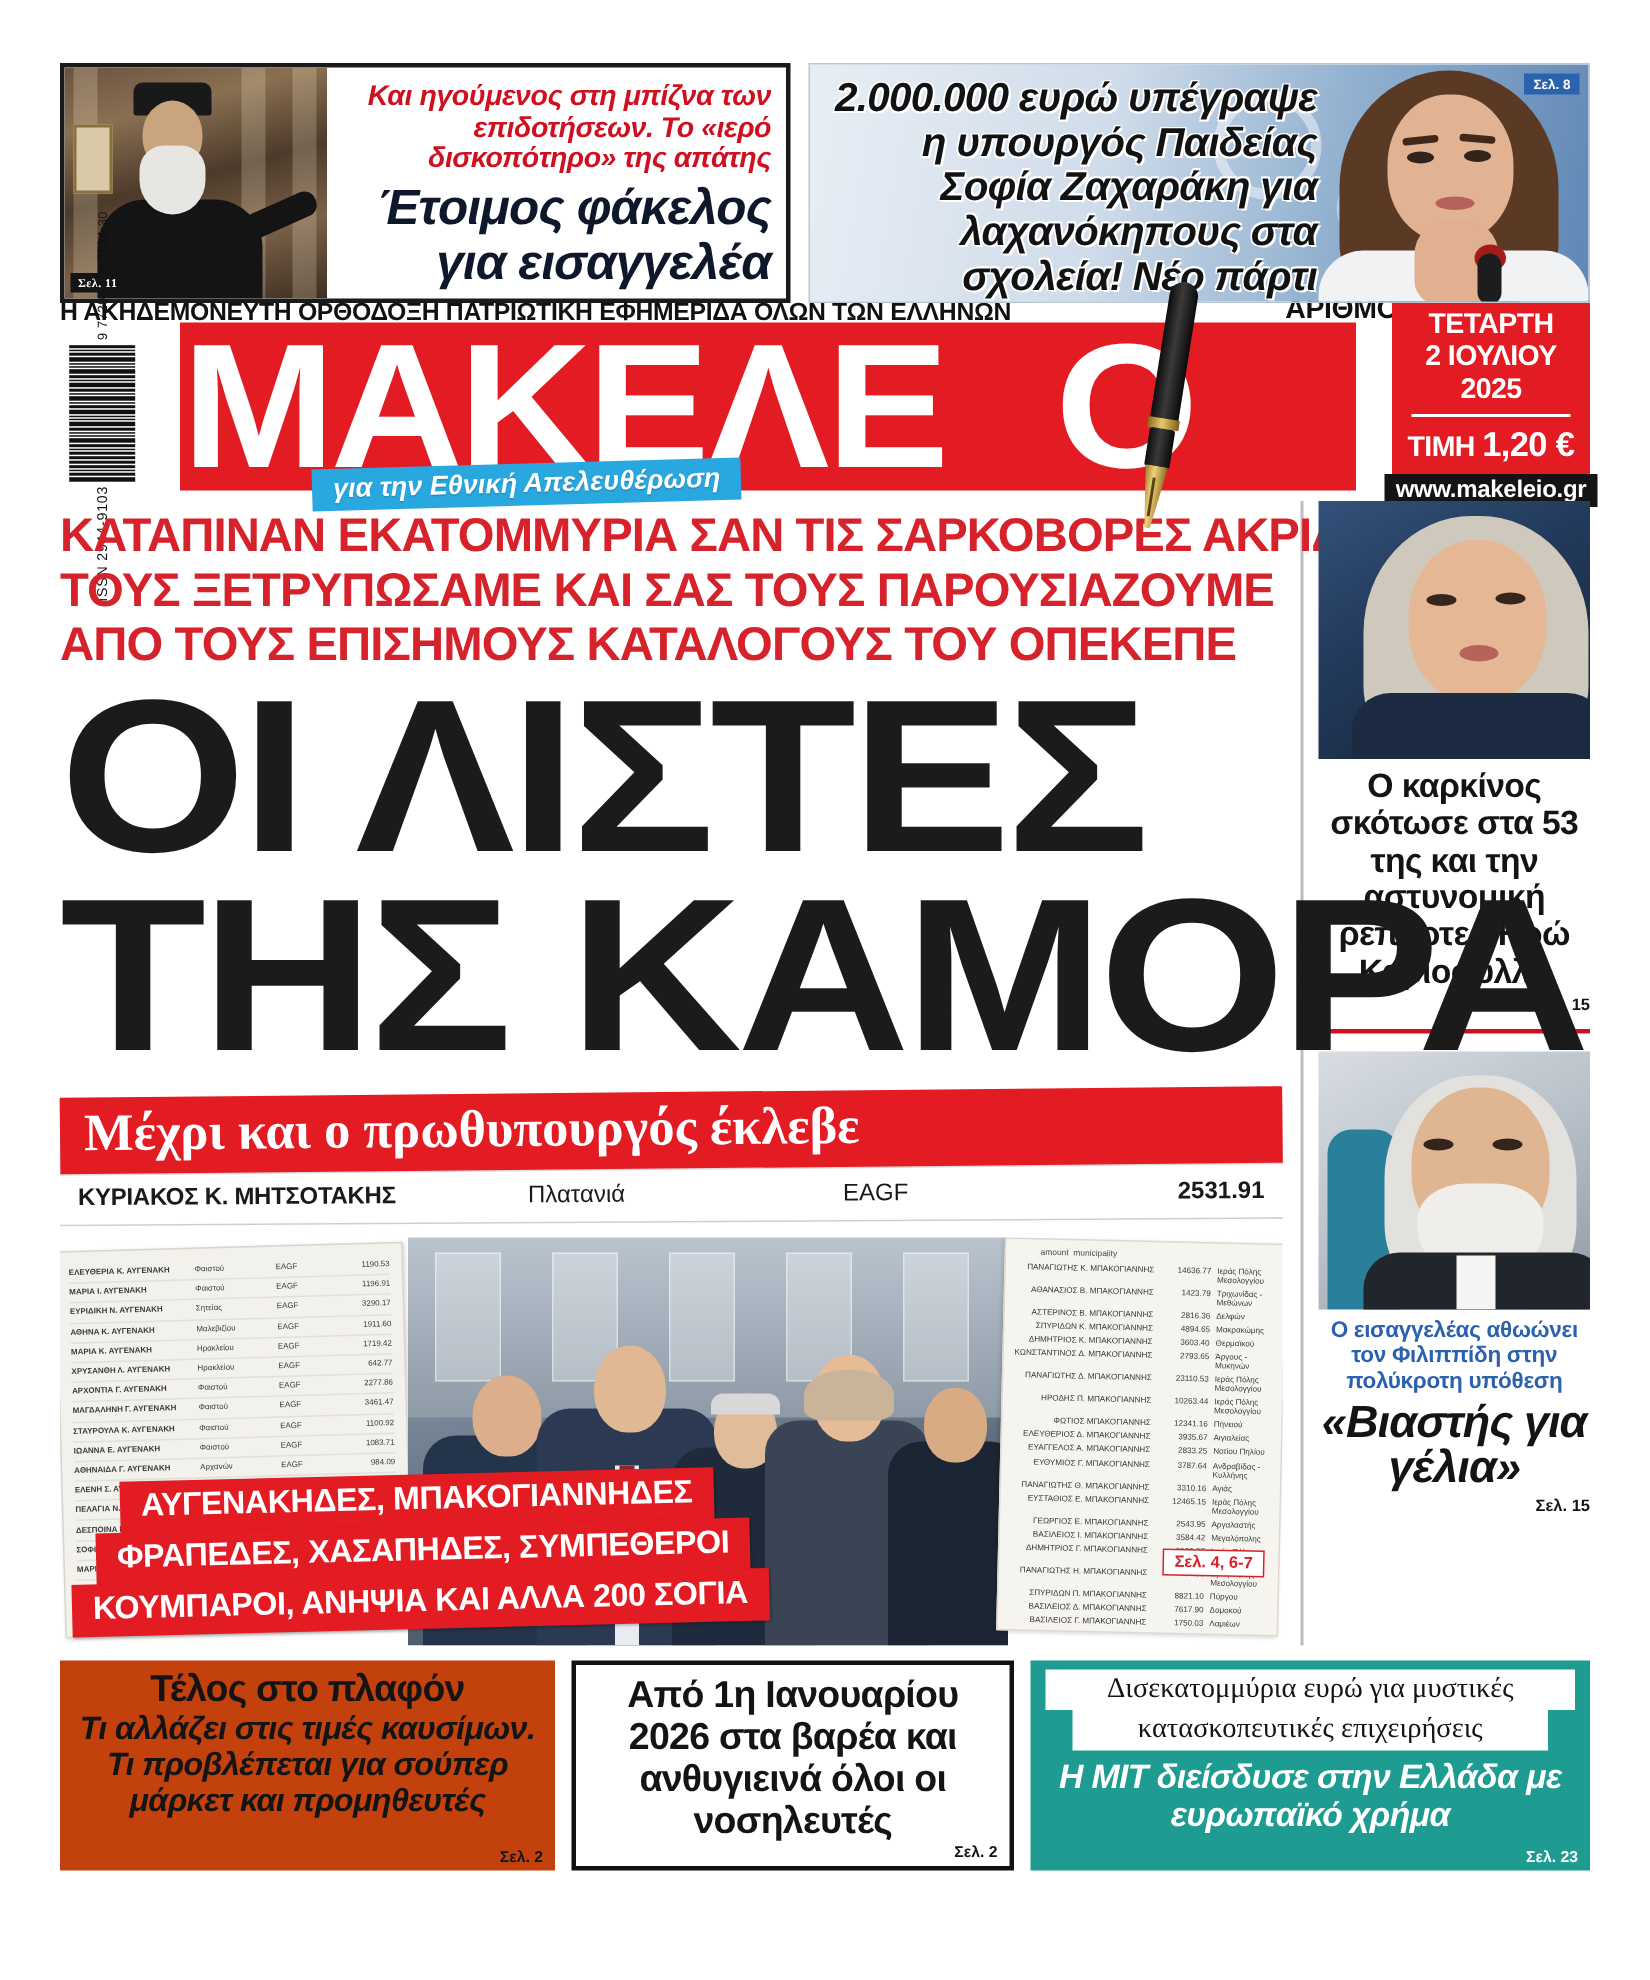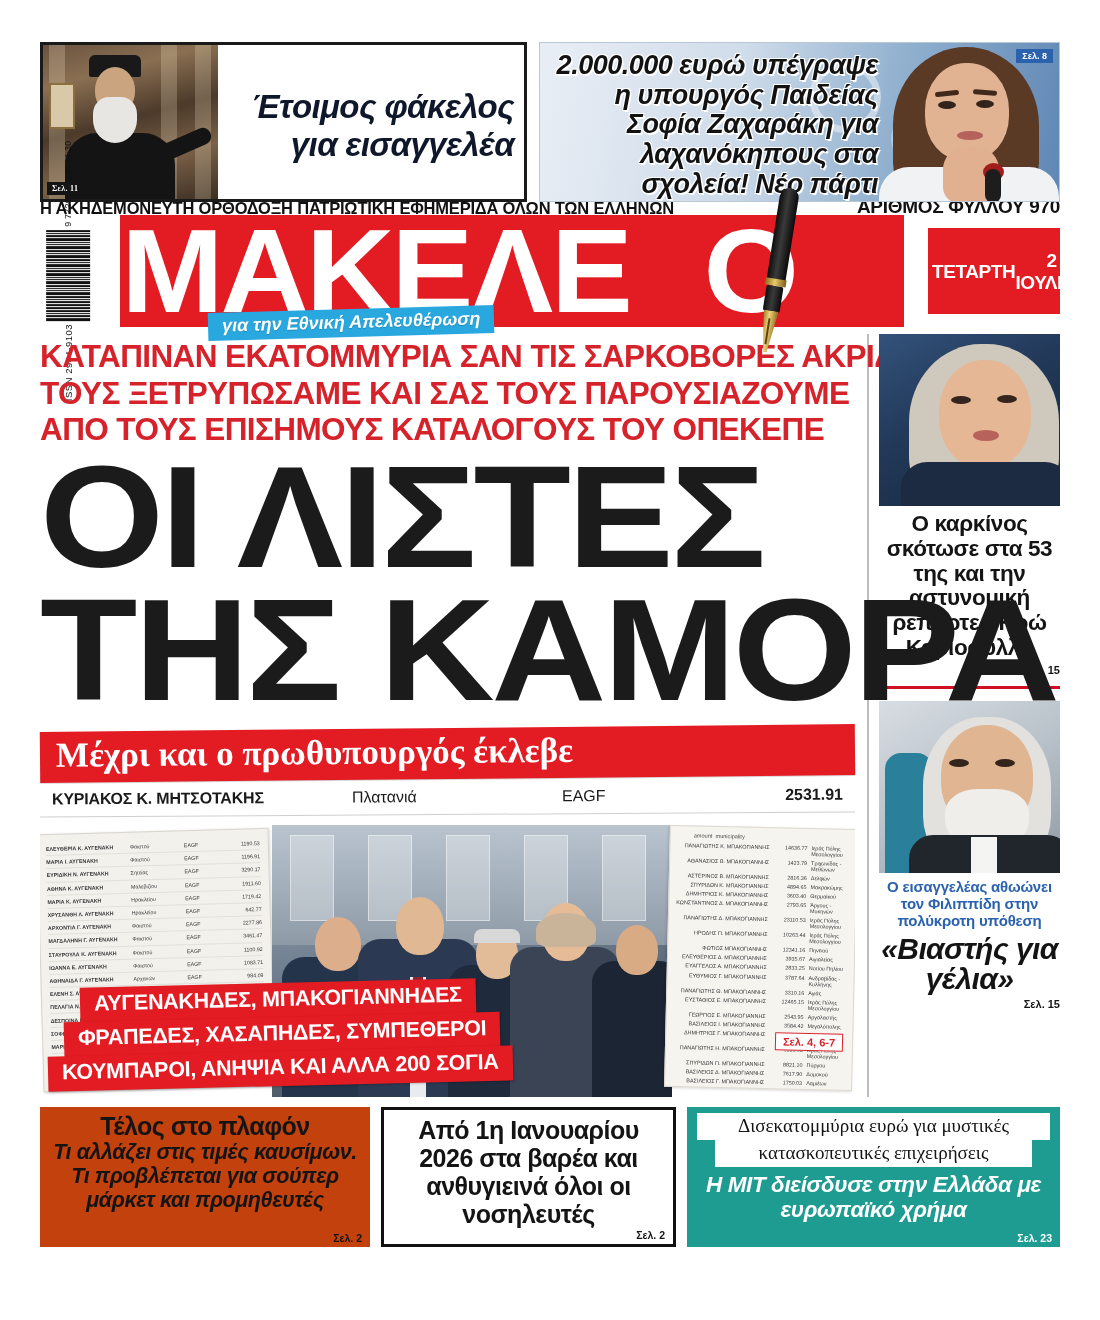--- a/index.html
+++ b/index.html
@@ -130,21 +130,21 @@
   .pen-nib-slit { position:absolute; left:14.4px; top:132px; width:2px; height:26px; background:#5a4512; }
 
   .tagline {
     position:absolute; left:88px; bottom:-10px; background:#29a8e0; color:#fff;
     font-style:italic; font-weight:bold; font-size:18px; padding:3px 14px 4px;
     transform: rotate(-1.6deg); z-index:6; white-space:nowrap;
     text-shadow: 0 1px 1px rgba(0,0,0,.18);
   }
 
   .date-box {
-    width:132px; background:#e31b23; color:#fff; display:flex; flex-direction:row;
+    width:132px; background:#e31b23; color:#fff; display:flex; flex-direction:column;
     align-items:center; justify-content:flex-start; padding:6px 4px 4px;
   }
   .db-line { font-weight:bold; font-size:19px; line-height:1.14; letter-spacing:-.4px; text-align:center; }
   .db-rule { width:86%; height:2px; background:#fff; margin:6px 0 5px; }
   .db-price { font-weight:bold; font-size:19px; letter-spacing:-.4px; }
   .db-price b { font-size:23px; }
   .db-url {
     margin-top:6px; background:#141414; color:#fff; font-weight:bold;
     font-size:16px; padding:2px 7px; letter-spacing:-.2px;
   }
@@ -299,20 +299,21 @@
         <div class="church-col" style="left:152px"></div>
         <div class="icon-frame"></div>
         <div class="monk-body"></div>
         <div class="monk-arm"></div>
         <div class="monk-hat"></div>
         <div class="monk-head"></div>
         <div class="monk-beard"></div>
         <div class="pg-tag">Σελ. 11</div>
       </div>
       <div class="teaser-left-text">
+        <div class="tl-kicker">Και ηγούμενος στη μπίζνα των επιδοτήσεων. Το «ιερό δισκοπότηρο» της απάτης</div>
         <div class="tl-main">Έτοιμος φάκελος</div>
         <div class="tl-main">για εισαγγελέα</div>
       </div>
     </div>
 
     <div class="teaser-right">
       <div class="tr-blur-circle"></div>
       <div class="tr-blur-circle2"></div>
       <div class="tr-person">
         <div class="tr-hair"></div>

